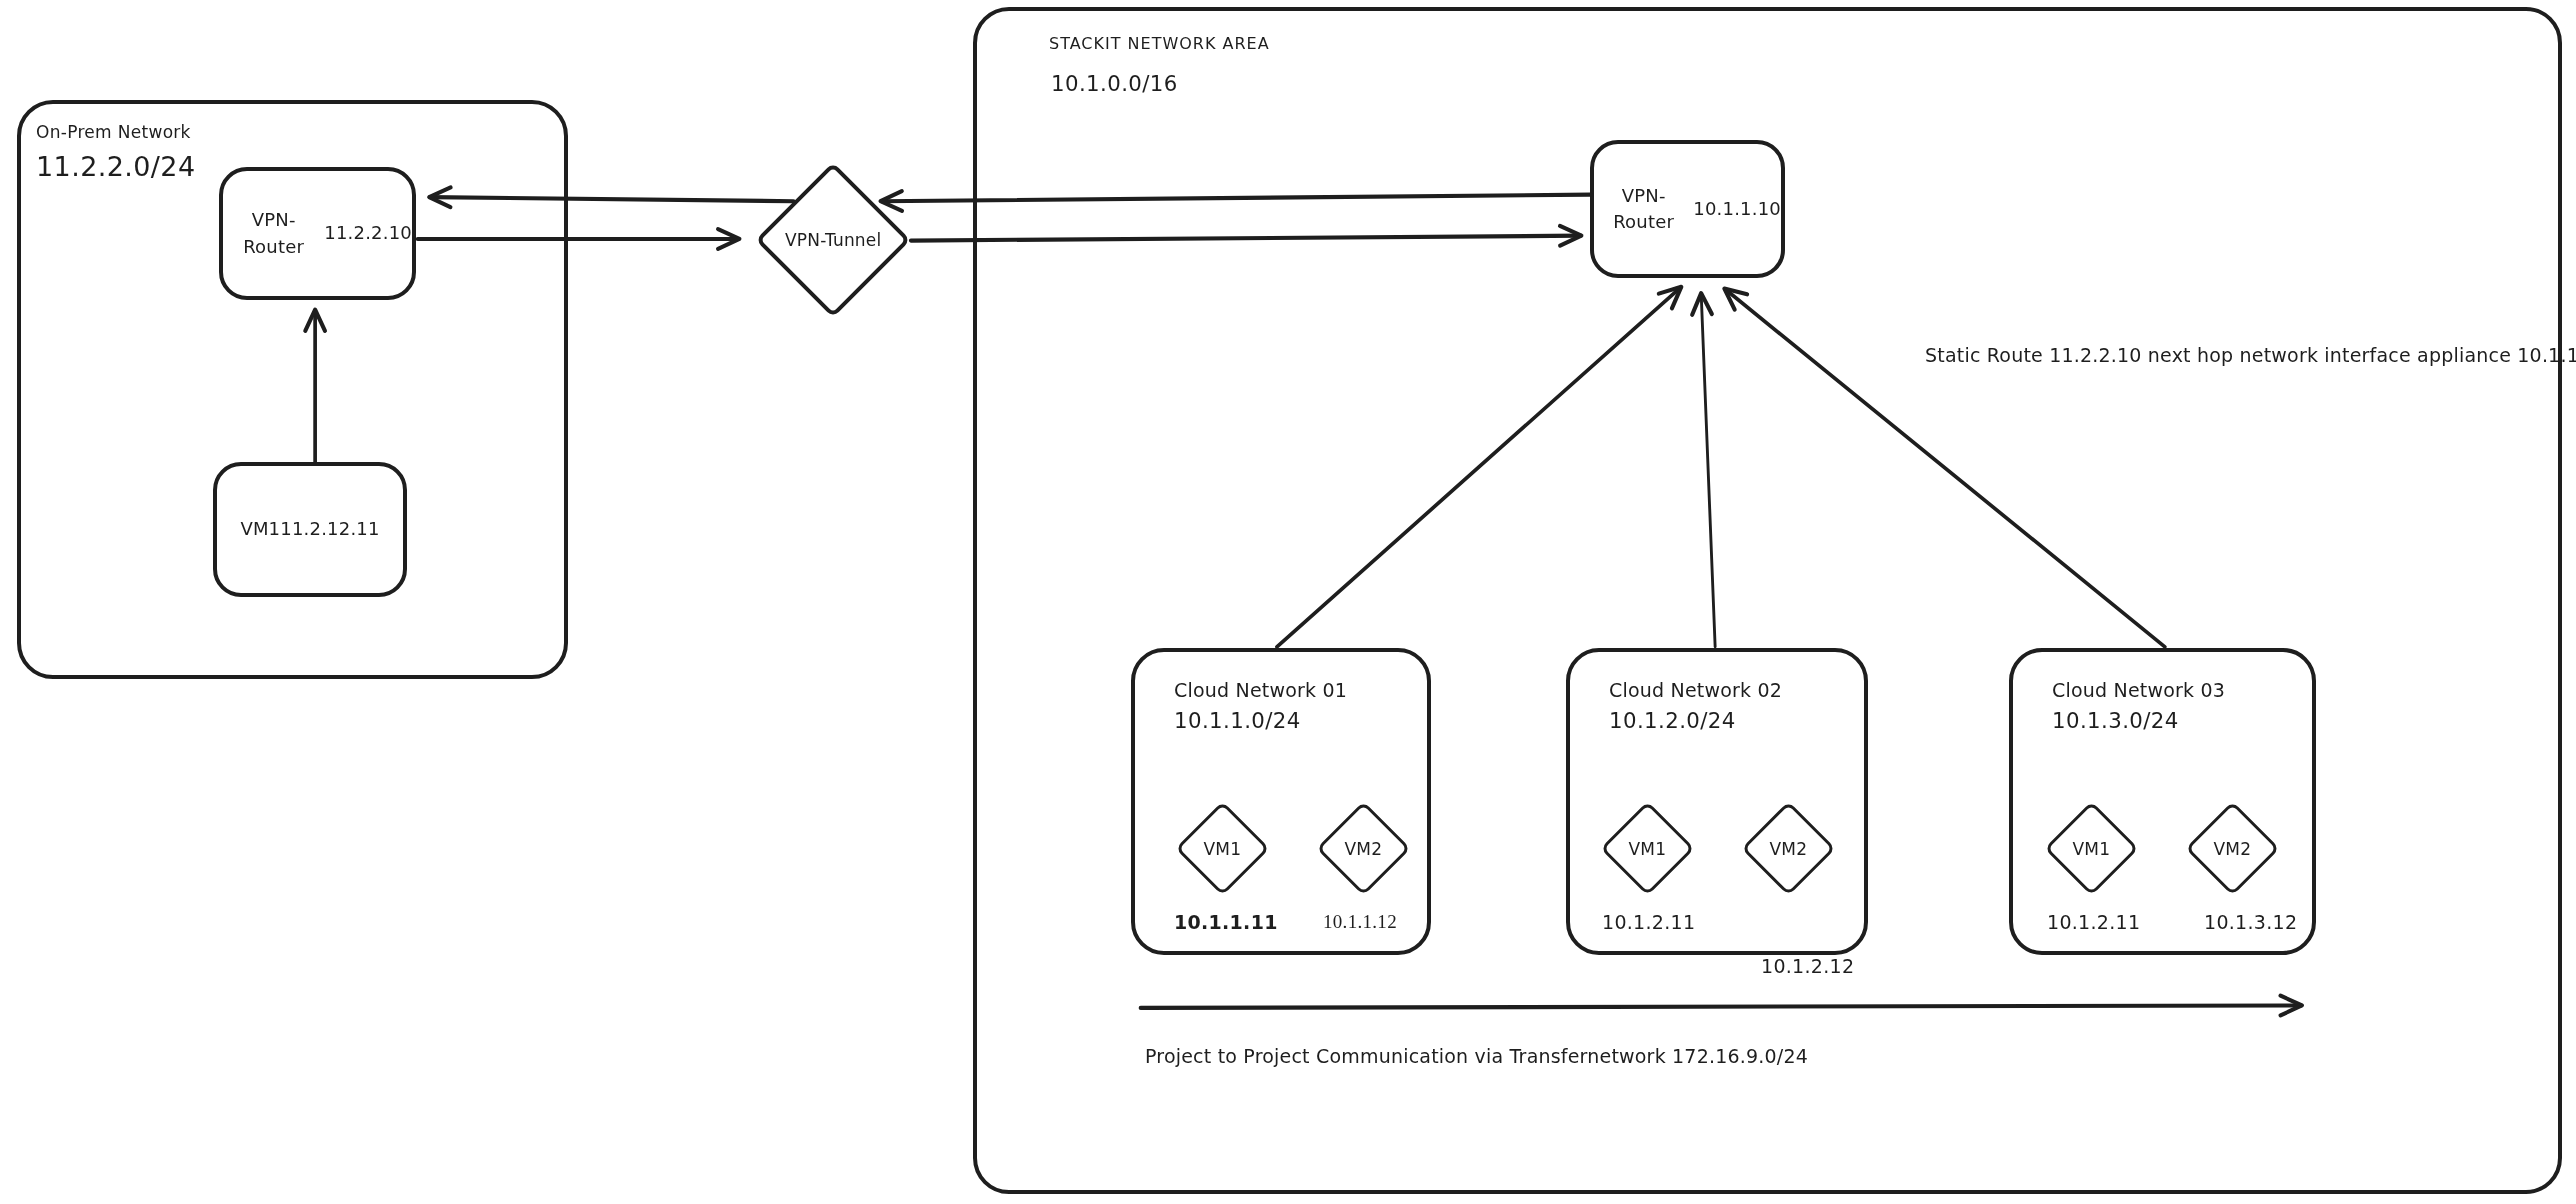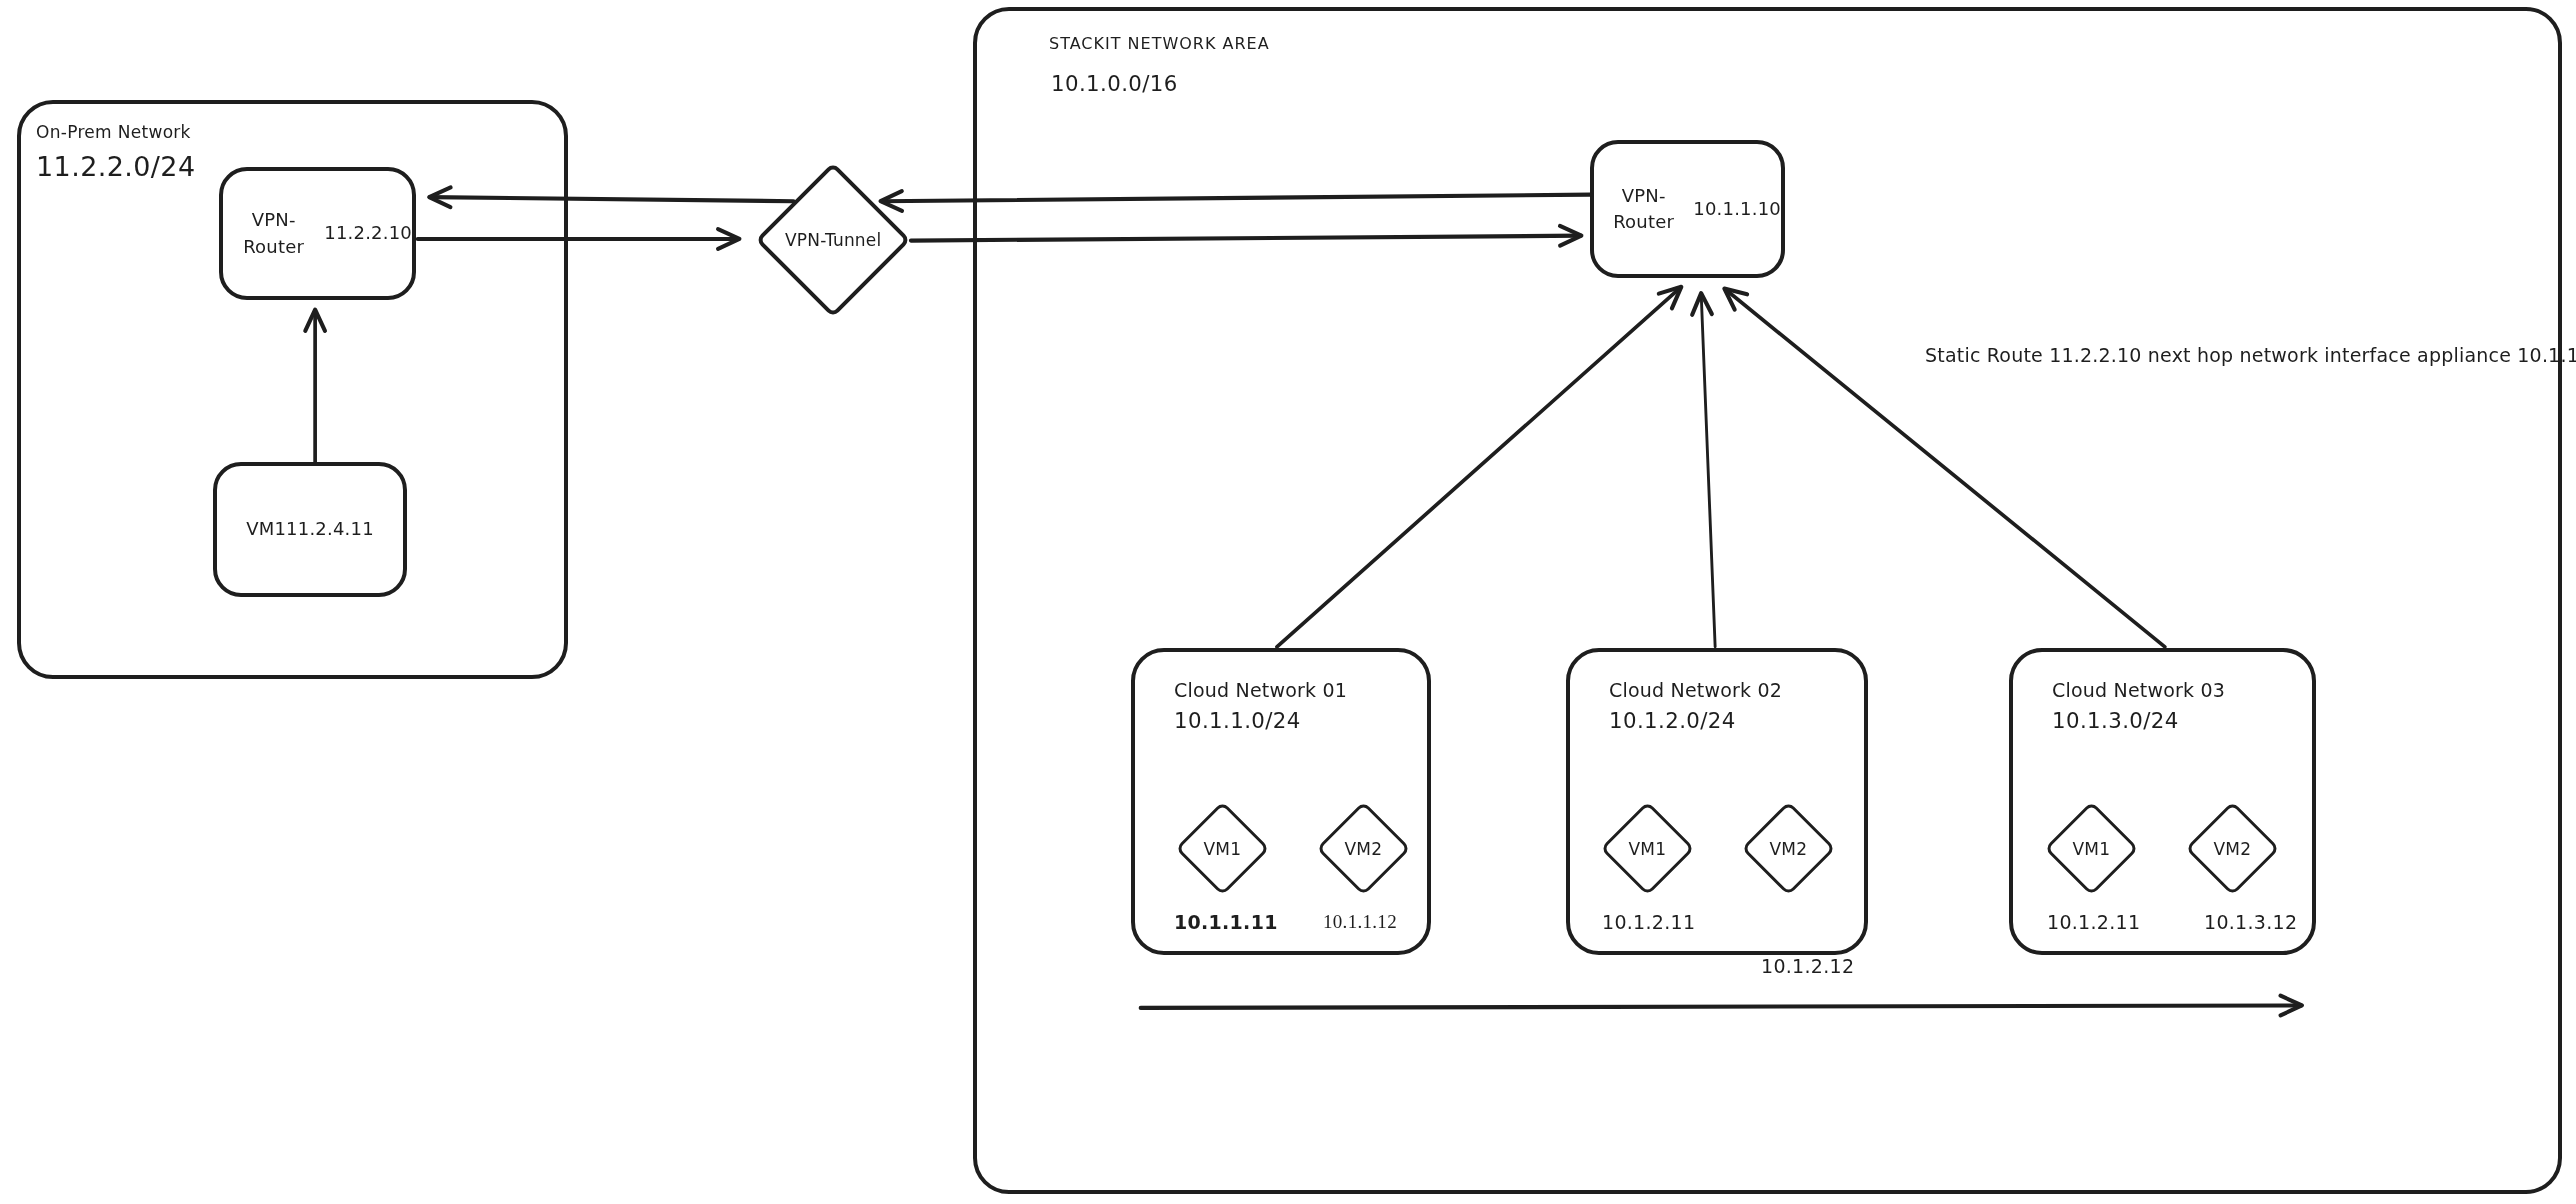--- a/index.html
+++ b/index.html
@@ -36,21 +36,21 @@
   <div class="t onprem-title">On-Prem Network</div>
   <div class="t onprem-subnet">11.2.2.0/24</div>
 
   <div class="node" style="left:219px;top:167px;width:197px;height:133px;">
     <span class="nm">VPN-Router</span>
     <span class="ip">11.2.2.10</span>
   </div>
 
   <div class="node" style="left:213px;top:462px;width:194px;height:135px;">
     <span class="nm">VM1</span>
-    <span class="ip">11.2.4.11</span>
+    <span class="ip">11.2.12.11</span>
   </div>
 
   <div class="diamond" style="left:778px;top:185px;width:110px;height:110px;border-width:4.1px;">
     <span>VPN-Tunnel</span>
   </div>
 
   <div class="box" style="left:973px;top:6.6px;width:1589px;height:1187px;"></div>
   <div class="t stackit-title">STACKIT NETWORK AREA</div>
   <div class="t stackit-subnet">10.1.0.0/16</div>
 
@@ -93,20 +93,21 @@
   </div>
   <div class="diamond vmd" style="left:2058px;top:815px;">
     <span>VM1</span>
   </div>
   <div class="diamond vmd" style="left:2199px;top:815px;">
     <span>VM2</span>
   </div>
   <div class="t ip-label" style="left:2047px;">10.1.2.11</div>
   <div class="t ip-label" style="left:2204px;">10.1.3.12</div>
 
+  <div class="t transfer-note">Project to Project Communication via Transfernetwork 172.16.9.0/24</div>
 
   <svg class="overlay" width="2576" height="1205" viewBox="0 0 3139 1468">
     <defs>
       <marker id="ah" viewBox="-34 -18 40 36" markerWidth="40" markerHeight="36" markerUnits="userSpaceOnUse" refX="-1" refY="0" orient="auto">
         <path d="M -26 -12 L 0 0 L -26 12" fill="none" stroke="#1e1e1e" stroke-width="5" stroke-linecap="round" stroke-linejoin="round"></path>
       </marker>
     </defs>
     <g fill="none" stroke="#1e1e1e" stroke-linecap="round">
       <path d="M 967 245 L 524 240" stroke-width="5" marker-end="url(#ah)"></path>
       <path d="M 1938 237 L 1074 245" stroke-width="5" marker-end="url(#ah)"></path>

